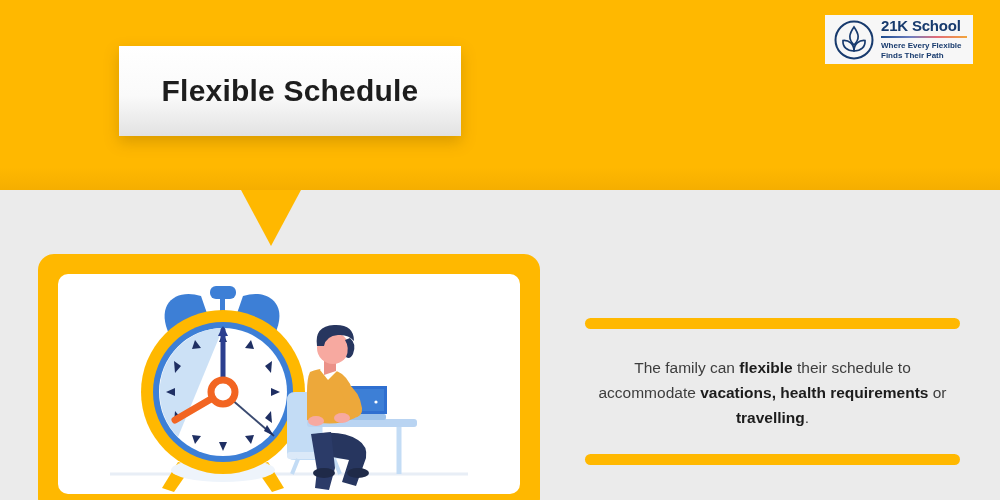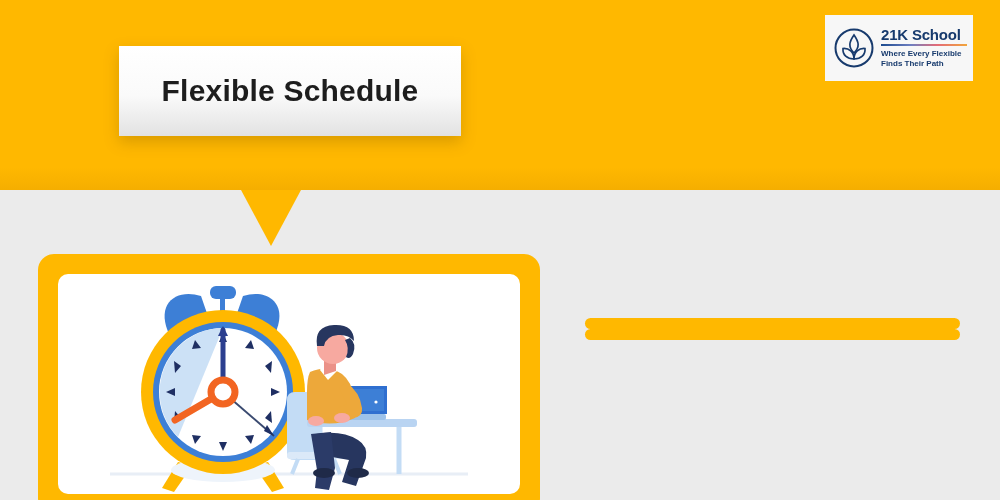--- a/index.html
+++ b/index.html
@@ -58,21 +58,21 @@
     white-space: nowrap;
     text-align: right;
   }
 
   
   #logo-box {
     position: absolute;
     left: 825px;
     top: 15px;
     width: 148px;
-    height: 66px;
+    height: 49px;
     background: #f7f7f7;
     display: flex;
     align-items: center;
     padding-left: 7px;
     box-sizing: border-box;
   }
   #logo-mark { width: 44px; height: 44px; flex: 0 0 44px; }
   #logo-textblock {
     margin-left: 5px;
     display: flex;
@@ -264,14 +264,15 @@
 
         <path d="M259 72 q-3 -20 17 -21 q20 -1 20 16 q-6 -7 -16 -6 q-12 1 -14 11 Z" fill="#27365f"></path>
         <path d="M292 64 q7 6 3 16 q-3 6 -7 3 q4 -9 -1 -17 Z" fill="#27365f"></path>
       </g>
     </svg>
   </div>
 </div>
 
 <div id="text-panel">
   <div class="accent-bar"></div>
+  <p id="body-copy"><span>The family can </span><b>flexible</b><span> their schedule to accommodate </span><b>vacations, health requirements</b><span> or </span><b>travelling</b><span>.</span></p>
   <div class="accent-bar"></div>
 </div>
 
 </body></html>

